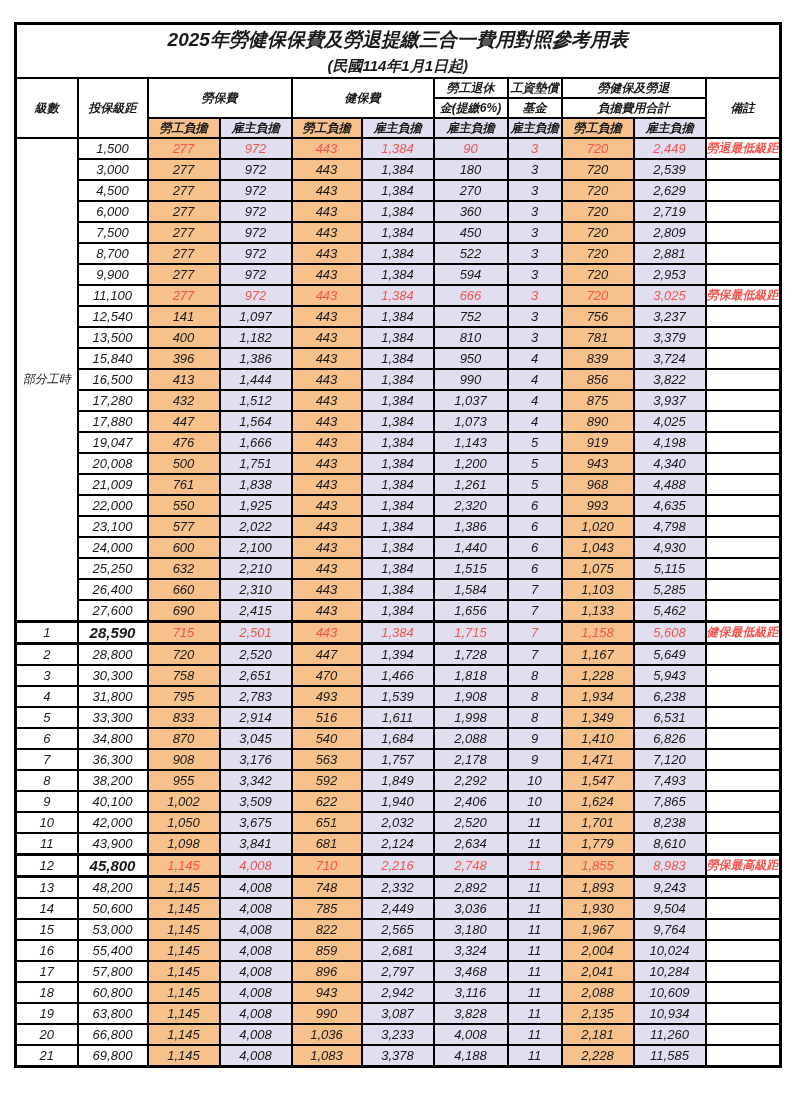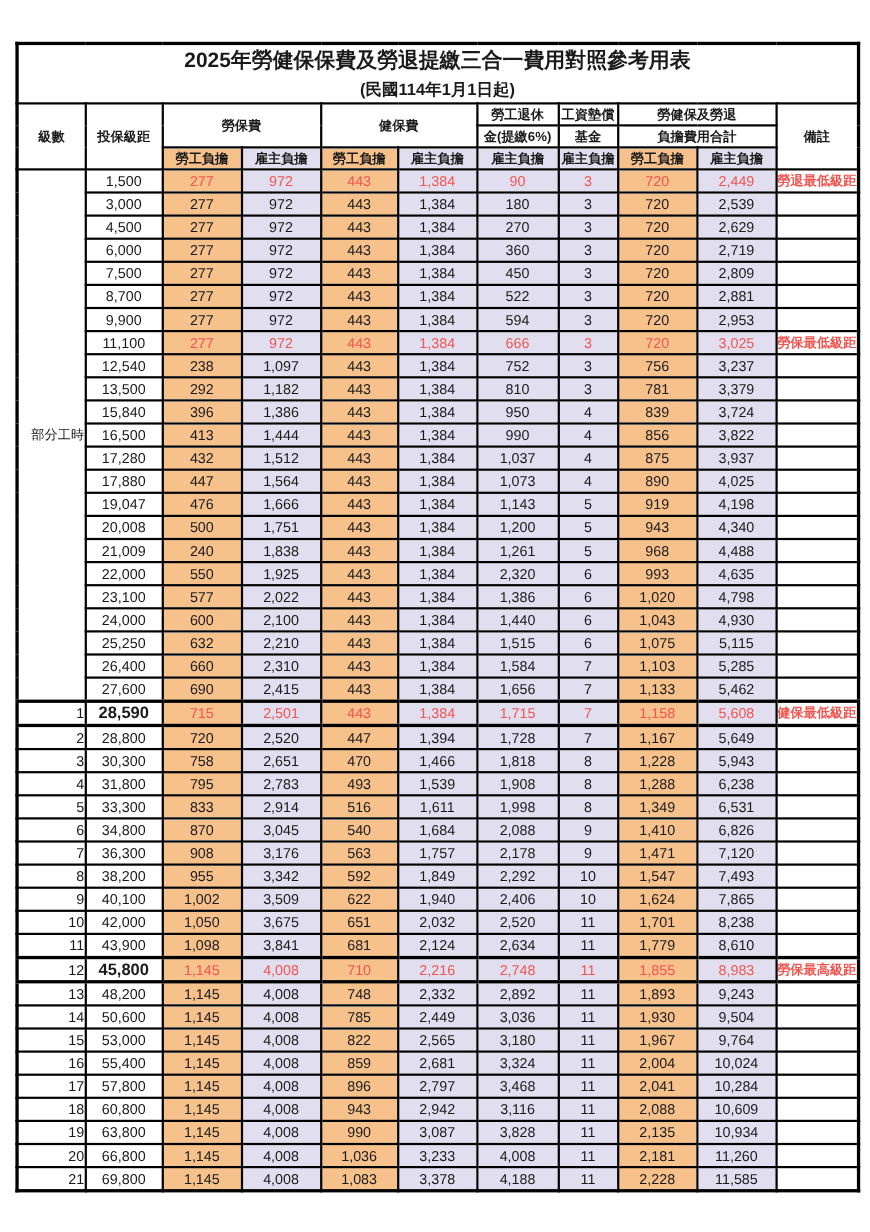--- a/index.html
+++ b/index.html
@@ -1,35 +1,35 @@
 <!DOCTYPE html>
 <html><head>
 <meta charset="utf-8">
 <style>
   * { box-sizing: border-box; margin: 0; padding: 0; }
   html, body { width: 791px; height: 1120px; background: #ffffff; }
   body { font-family: "Liberation Sans", "DejaVu Sans", sans-serif; color: #1a1a1a; }
-  .sheet { position: absolute; left: 14px; top: 38px; }
+  .sheet { position: absolute; left: 14px; top: 22px; font-style: italic; }
   table { border-collapse: collapse; table-layout: fixed; border: 3px solid #000; background: #fff; }
   th, td {
     border: 2px solid #000;
     text-align: center;
     vertical-align: middle;
     white-space: nowrap;
     overflow: hidden;
     padding: 0;
   }
   .title-cell { height: 54px; }
   .title-main { font-size: 19px; font-weight: 700; line-height: 30px; }
   .title-sub  { font-size: 15px; font-weight: 700; line-height: 22px; }
   thead th { font-weight: 700; font-size: 12px; height: 18px; line-height: 18px; }
   tbody td { font-size: 13px; height: 19px; line-height: 19px; }
   .emp { background: #F7C18C; }
   .er  { background: #E1DEF0; }
-  td.level   { font-size: 13px; text-align: right; }
+  td.level   { font-size: 13px; }
   td.level.pt{ font-size: 12px; }
   td.bracket { font-size: 13px; }
   td.remark  { font-size: 12px; font-weight: 700; color: #F25550; }
   tr.hl td.val { color: #F25550; }
   tr.em td { border-top: 3px solid #000; border-bottom: 3px solid #000; }
   tr.em td.bracket { font-weight: 700; font-size: 15px; }
 </style>
 </head>
 <body>
 
@@ -174,33 +174,33 @@
           <td class="emp val">443</td>
           <td class="er val">1,384</td>
           <td class="er val">666</td>
           <td class="er val">3</td>
           <td class="emp val">720</td>
           <td class="er val">3,025</td>
           <td class="remark">勞保最低級距</td>
         </tr>
         <tr>
           <td class="bracket">12,540</td>
-          <td class="emp val">238</td>
+          <td class="emp val">141</td>
           <td class="er val">1,097</td>
           <td class="emp val">443</td>
           <td class="er val">1,384</td>
           <td class="er val">752</td>
           <td class="er val">3</td>
           <td class="emp val">756</td>
           <td class="er val">3,237</td>
           <td class="remark"></td>
         </tr>
         <tr>
           <td class="bracket">13,500</td>
-          <td class="emp val">292</td>
+          <td class="emp val">400</td>
           <td class="er val">1,182</td>
           <td class="emp val">443</td>
           <td class="er val">1,384</td>
           <td class="er val">810</td>
           <td class="er val">3</td>
           <td class="emp val">781</td>
           <td class="er val">3,379</td>
           <td class="remark"></td>
         </tr>
         <tr>
@@ -270,21 +270,21 @@
           <td class="emp val">443</td>
           <td class="er val">1,384</td>
           <td class="er val">1,200</td>
           <td class="er val">5</td>
           <td class="emp val">943</td>
           <td class="er val">4,340</td>
           <td class="remark"></td>
         </tr>
         <tr>
           <td class="bracket">21,009</td>
-          <td class="emp val">240</td>
+          <td class="emp val">761</td>
           <td class="er val">1,838</td>
           <td class="emp val">443</td>
           <td class="er val">1,384</td>
           <td class="er val">1,261</td>
           <td class="er val">5</td>
           <td class="emp val">968</td>
           <td class="er val">4,488</td>
           <td class="remark"></td>
         </tr>
         <tr>
@@ -400,21 +400,21 @@
         </tr>
         <tr>
           <td class="level">4</td>
           <td class="bracket">31,800</td>
           <td class="emp val">795</td>
           <td class="er val">2,783</td>
           <td class="emp val">493</td>
           <td class="er val">1,539</td>
           <td class="er val">1,908</td>
           <td class="er val">8</td>
-          <td class="emp val">1,288</td>
+          <td class="emp val">1,934</td>
           <td class="er val">6,238</td>
           <td class="remark"></td>
         </tr>
         <tr>
           <td class="level">5</td>
           <td class="bracket">33,300</td>
           <td class="emp val">833</td>
           <td class="er val">2,914</td>
           <td class="emp val">516</td>
           <td class="er val">1,611</td>

